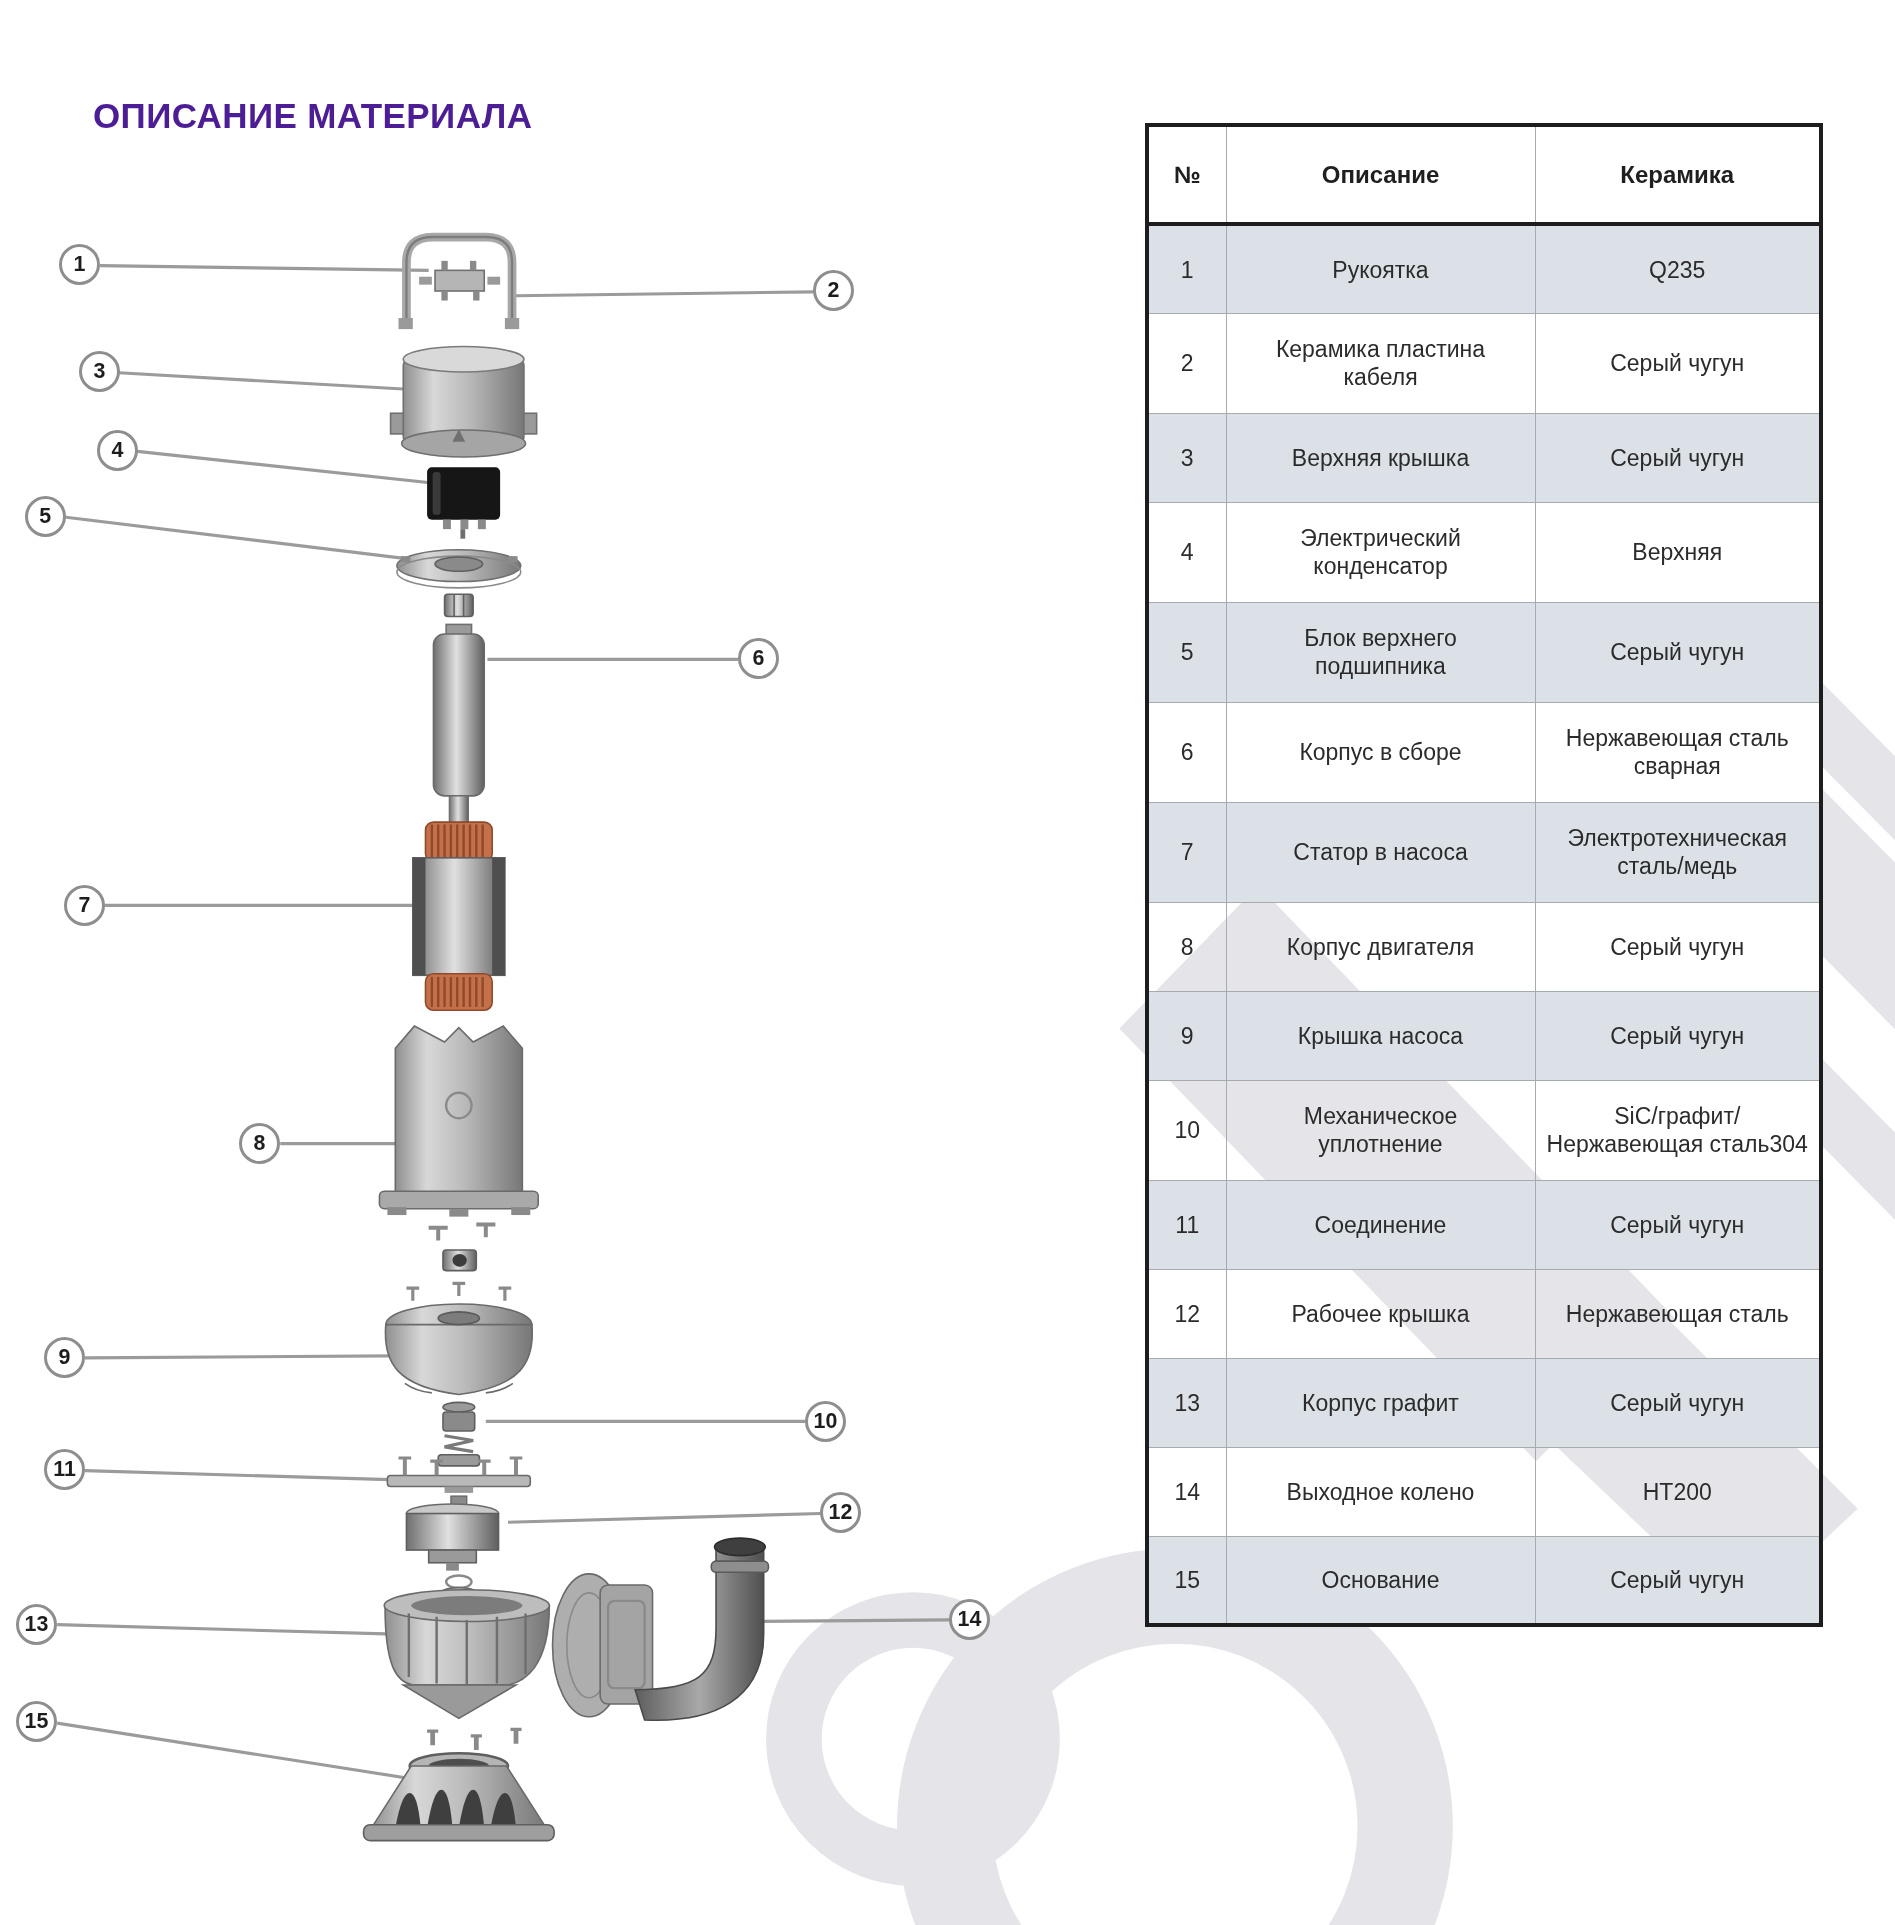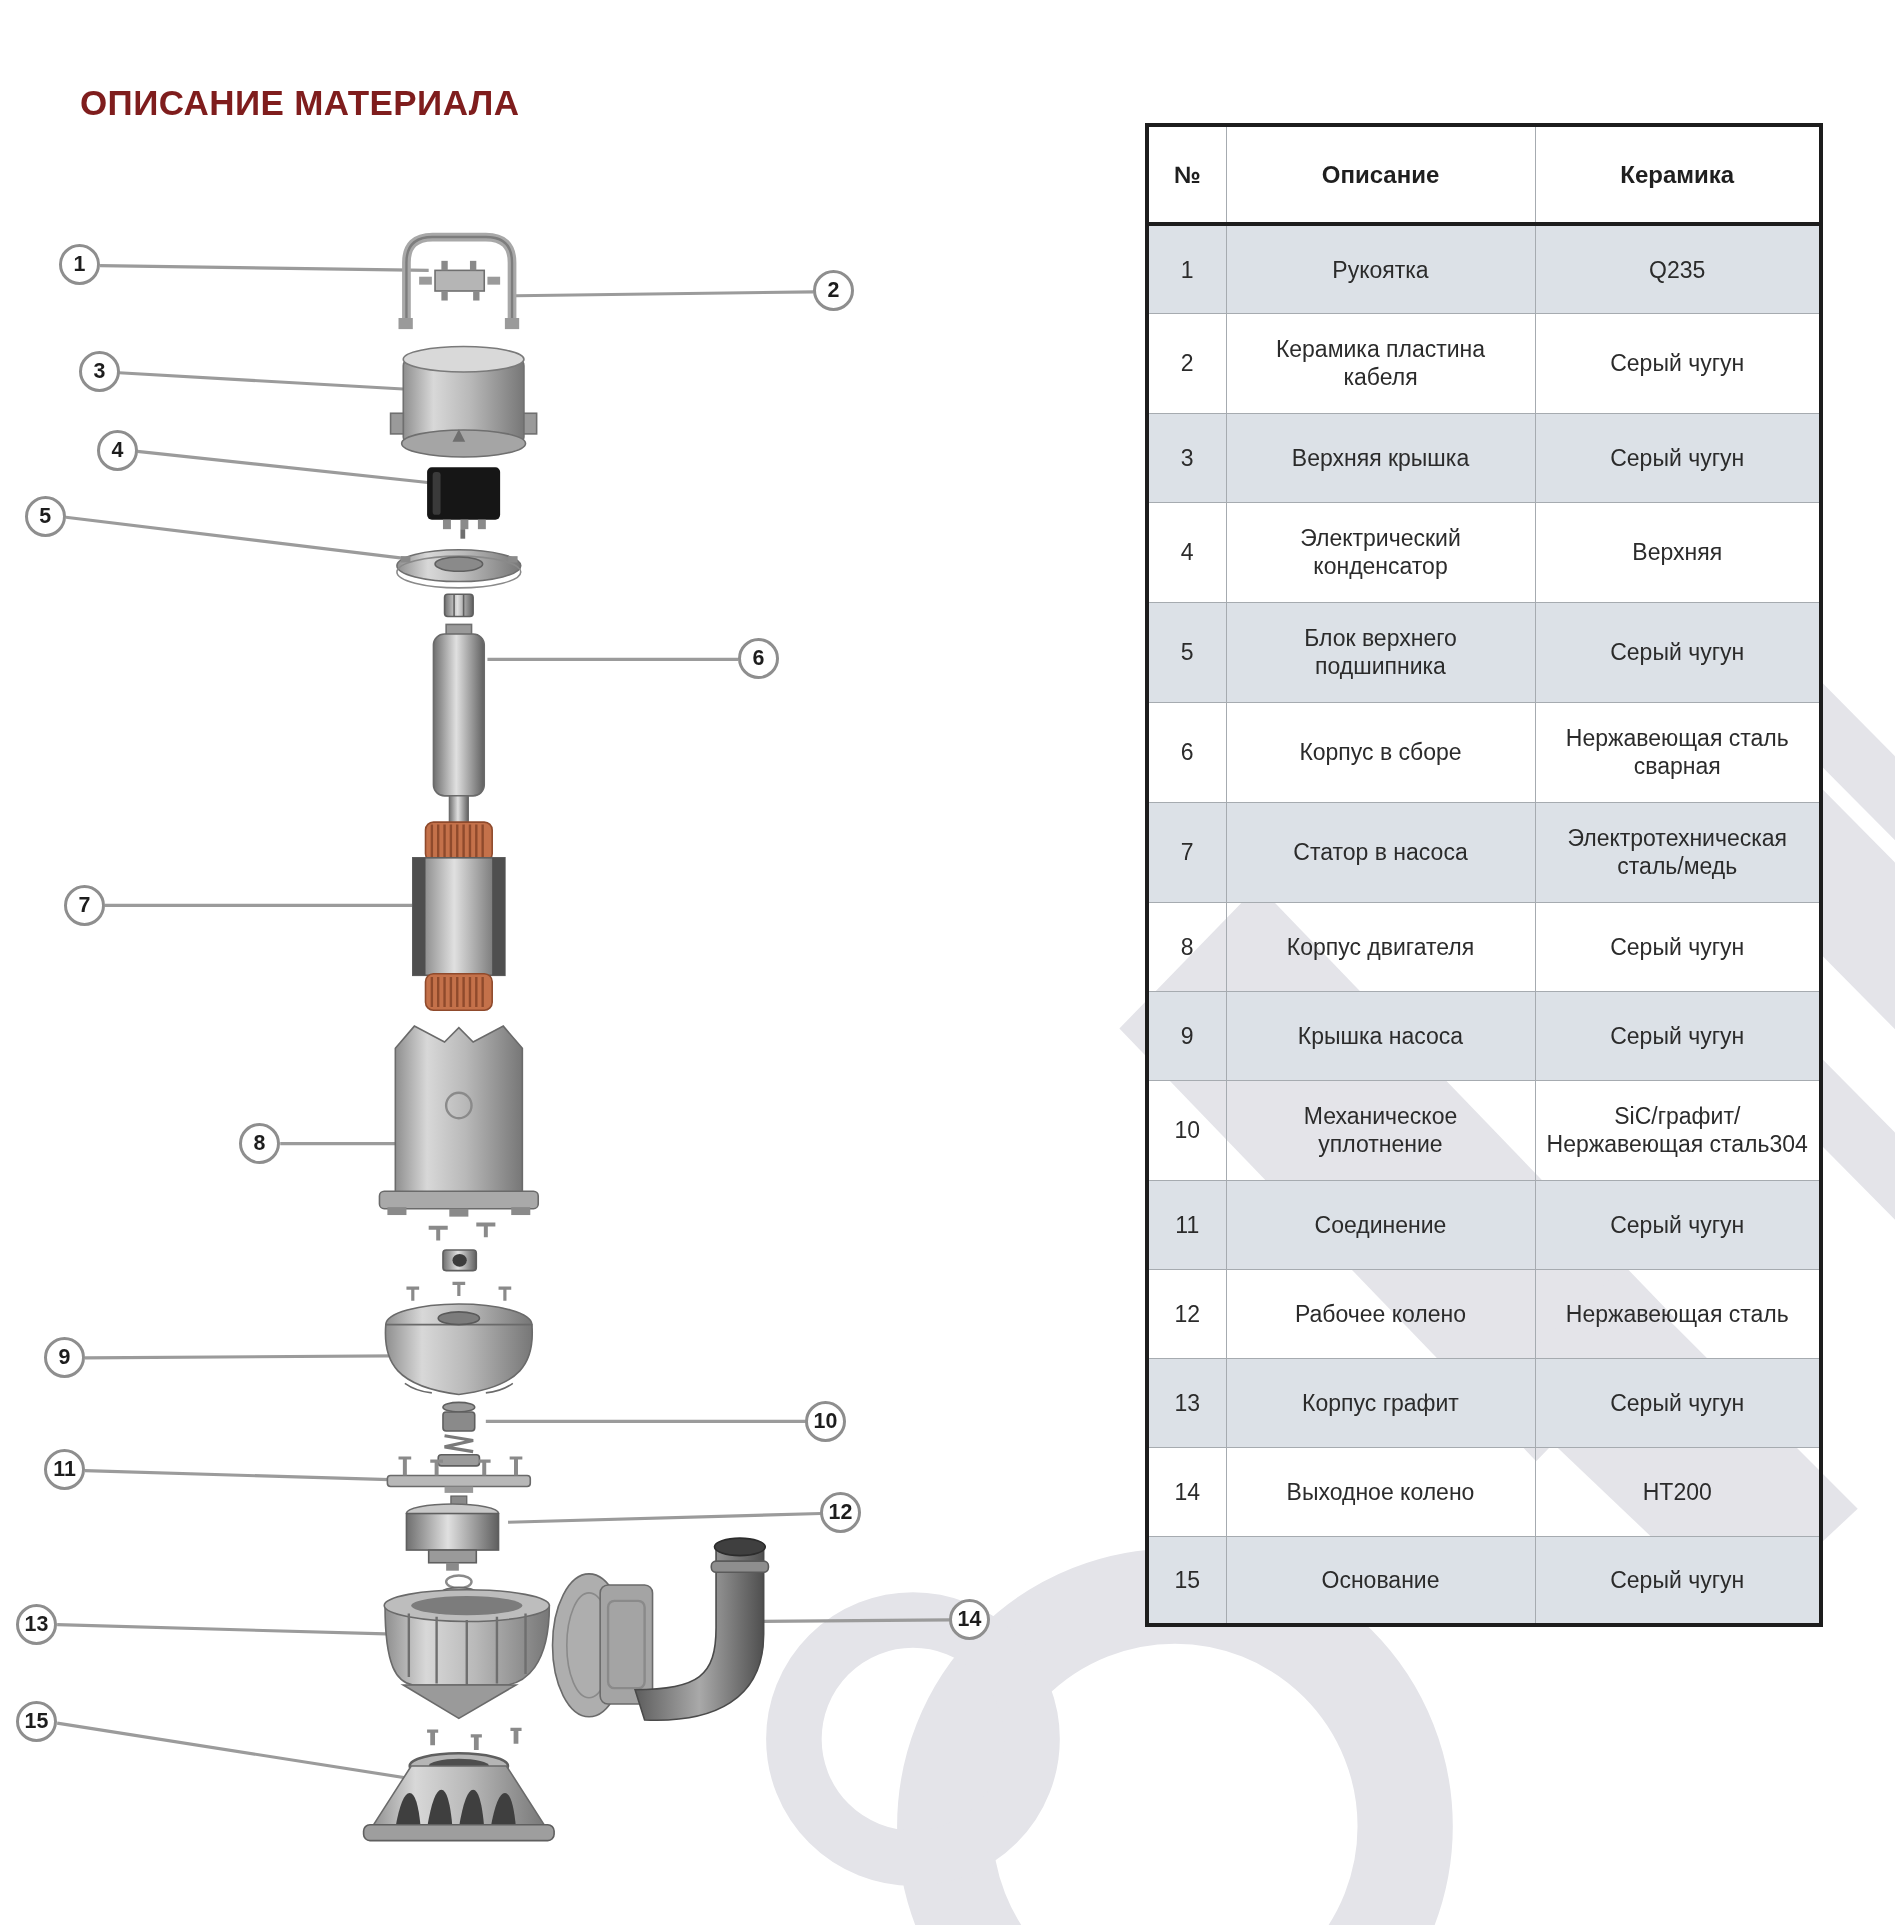--- a/index.html
+++ b/index.html
@@ -3,22 +3,22 @@
 <meta charset="utf-8">
 <style>
   html,body{margin:0;padding:0;background:#ffffff;}
   .page{
     position:relative;width:1895px;height:1926px;background:#ffffff;
     font-family:"Liberation Sans", sans-serif;overflow:hidden;
   }
   .watermark{position:absolute;left:0;top:0;z-index:0;}
   .diagram{position:absolute;left:0;top:0;z-index:1;}
   .title{
-    position:absolute;left:76px;top:79px;margin:4px;z-index:3;
-    font-size:35px;font-weight:bold;color:#7f1d1d;letter-spacing:0.4px;
+    position:absolute;left:76px;top:79px;margin:17px;z-index:3;
+    font-size:35px;font-weight:bold;color:#4c1d95;letter-spacing:0.4px;
     font-family:"Liberation Sans", sans-serif;
   }
   .callout{
     position:absolute;z-index:3;width:41px;height:41px;border-radius:50%;
     border:3.2px solid #8e8e8e;background:#ffffff;box-sizing:border-box;
     display:flex;align-items:center;justify-content:center;
     font-size:21.4px;font-weight:bold;color:#1d1d1d;
   }
   table.materials{
     position:absolute;left:1145px;top:123px;width:674px;z-index:2;
@@ -374,21 +374,21 @@
           <td>SiC/графит/
 Нержавеющая сталь304</td>
         </tr>
       <tr>
           <td>11</td>
           <td>Соединение</td>
           <td>Серый чугун</td>
         </tr>
       <tr>
           <td>12</td>
-          <td>Рабочее колено</td>
+          <td>Рабочее крышка</td>
           <td>Нержавеющая сталь</td>
         </tr>
       <tr>
           <td>13</td>
           <td>Корпус графит</td>
           <td>Серый чугун</td>
         </tr>
       <tr>
           <td>14</td>
           <td>Выходное колено</td>

